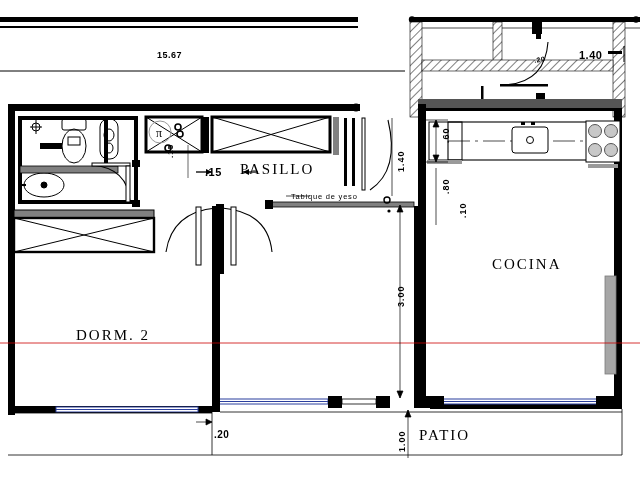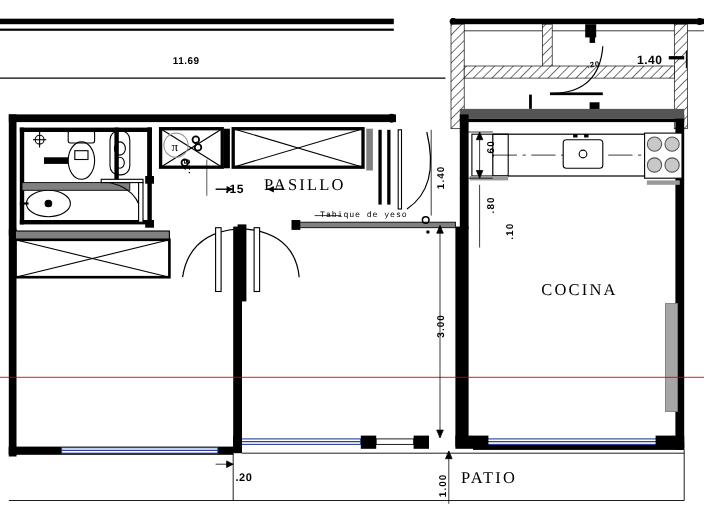--- a/index.html
+++ b/index.html
@@ -18,21 +18,21 @@
     color:#000;
     white-space:nowrap;
     letter-spacing:1px;
   }
   .room-label{font-size:15px;letter-spacing:2px;}
   .dim{font-family:"Liberation Sans", sans-serif;font-size:9px;font-weight:bold;letter-spacing:0.5px;}
   .dim-v{
     font-family:"Liberation Sans", sans-serif;font-size:9px;font-weight:bold;
     transform:rotate(-90deg);transform-origin:left top;
   }
-  .note{font-family:Liberation Mono, monospace;font-size:7.5px;letter-spacing:0.8px;}
+  .note{font-family:Liberation Sans, sans-serif;font-size:7.5px;letter-spacing:0.8px;}
 </style>
 </head>
 <body>
 
 <div id="plan">
 
 <svg viewBox="0 0 640 480" xmlns="http://www.w3.org/2000/svg">
 
   <defs>
     <pattern id="hatch45" width="6" height="6" patternTransform="rotate(45)" patternUnits="userSpaceOnUse">
@@ -289,26 +289,27 @@
     <line x1="286" y1="196" x2="310" y2="196"></line>
   </g>
 
 </svg>
 
 <div class="lbl room-label" style="left:240px; top:161px;">PASILLO</div>
 
 <div class="lbl room-label" style="left:492px; top:256px;text-align:center;">COCINA</div>
 
 
+<div class="lbl room-label" style="left:76px; top:327px;">DORM. 2</div>
 
 <div class="lbl room-label" style="left:419px; top:427px;text-align:center;">PATIO</div>
 
 <div class="lbl note" style="left:291px; top:192px;">Tabique de yeso</div>
 
-<div class="lbl dim" style="left:157px; top:50px;">11.69</div>
+<div class="lbl dim" style="left:157px; top:50px;">15.67</div>
 
 <div class="lbl dim" style="left:579px; top:49px; font-size:11px;">1.40</div>
 
 <div class="lbl dim" style="left:205px; top:166px; font-size:11px;">.15</div>
 
 <div class="lbl dim" style="left:214px; top:429px; font-size:10px;">.20</div>
 
 <div class="lbl dim-v" style="left:396px; top:172px;">1.40</div>
 
 <div class="lbl dim-v" style="left:441px; top:143px;">.60</div>

